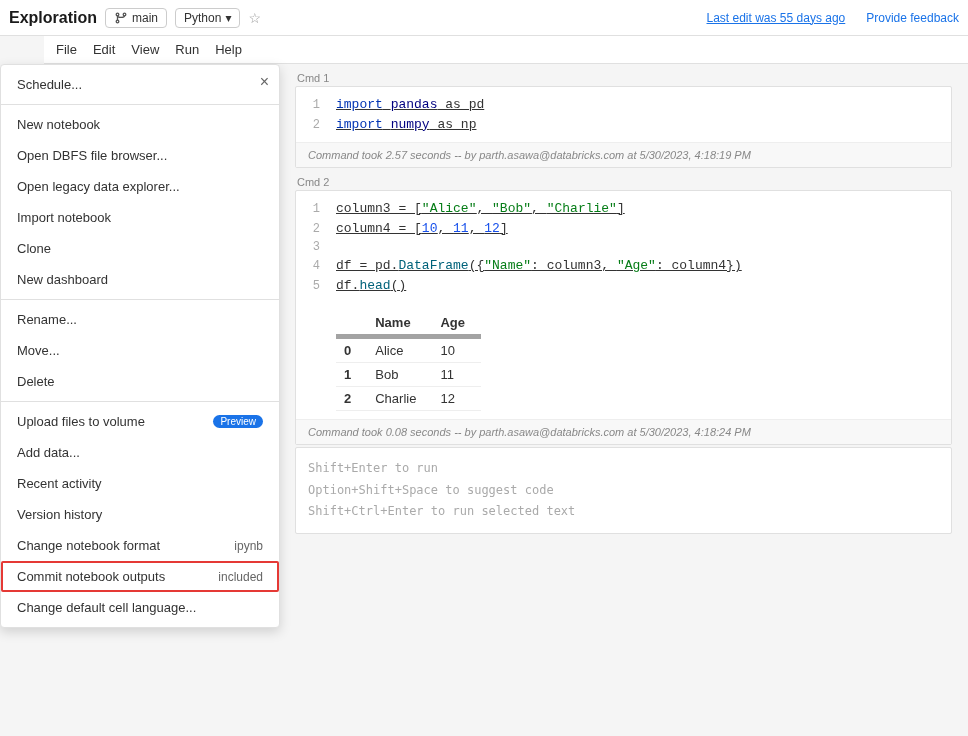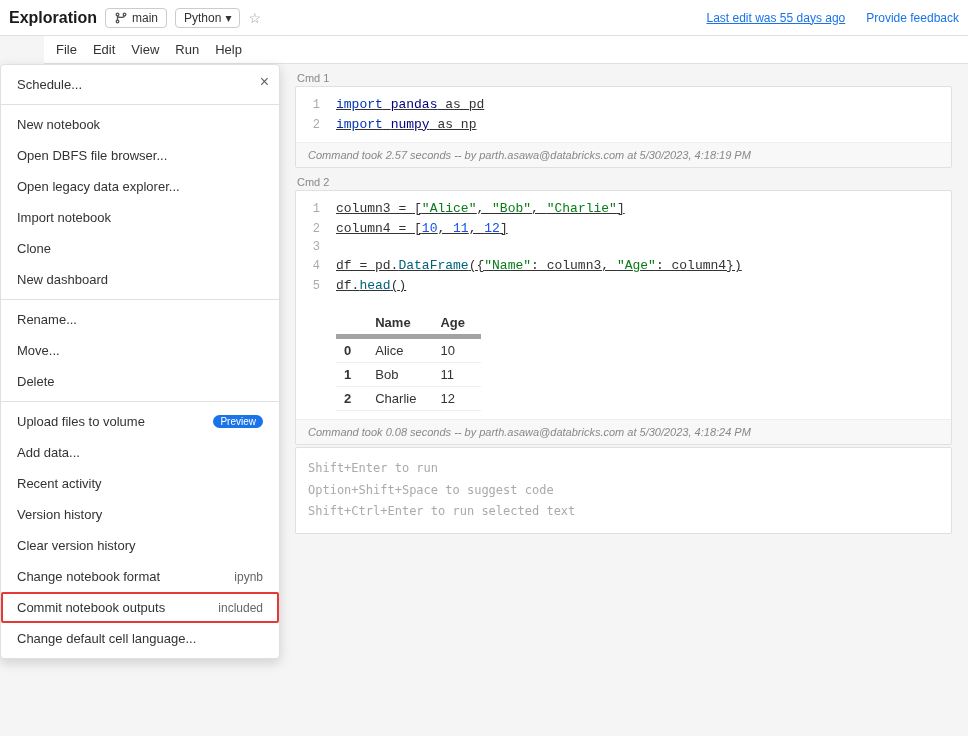--- a/index.html
+++ b/index.html
@@ -324,23 +324,20 @@
       <span class="preview-badge">Preview</span>
     </div>
     <div class="dropdown-item">
       <span>Add data...</span>
     </div>
     <div class="dropdown-item">
       <span>Recent activity</span>
     </div>
     <div class="dropdown-item">
       <span>Version history</span>
-    </div>
-    <div class="dropdown-item">
-      <span>Clear version history</span>
     </div>
     <div class="dropdown-item">
       <span>Change notebook format</span>
       <span class="item-badge">ipynb</span>
     </div>
     <div class="dropdown-item highlighted">
       <span>Commit notebook outputs</span>
       <span class="item-badge">included</span>
     </div>
     <div class="dropdown-item">

